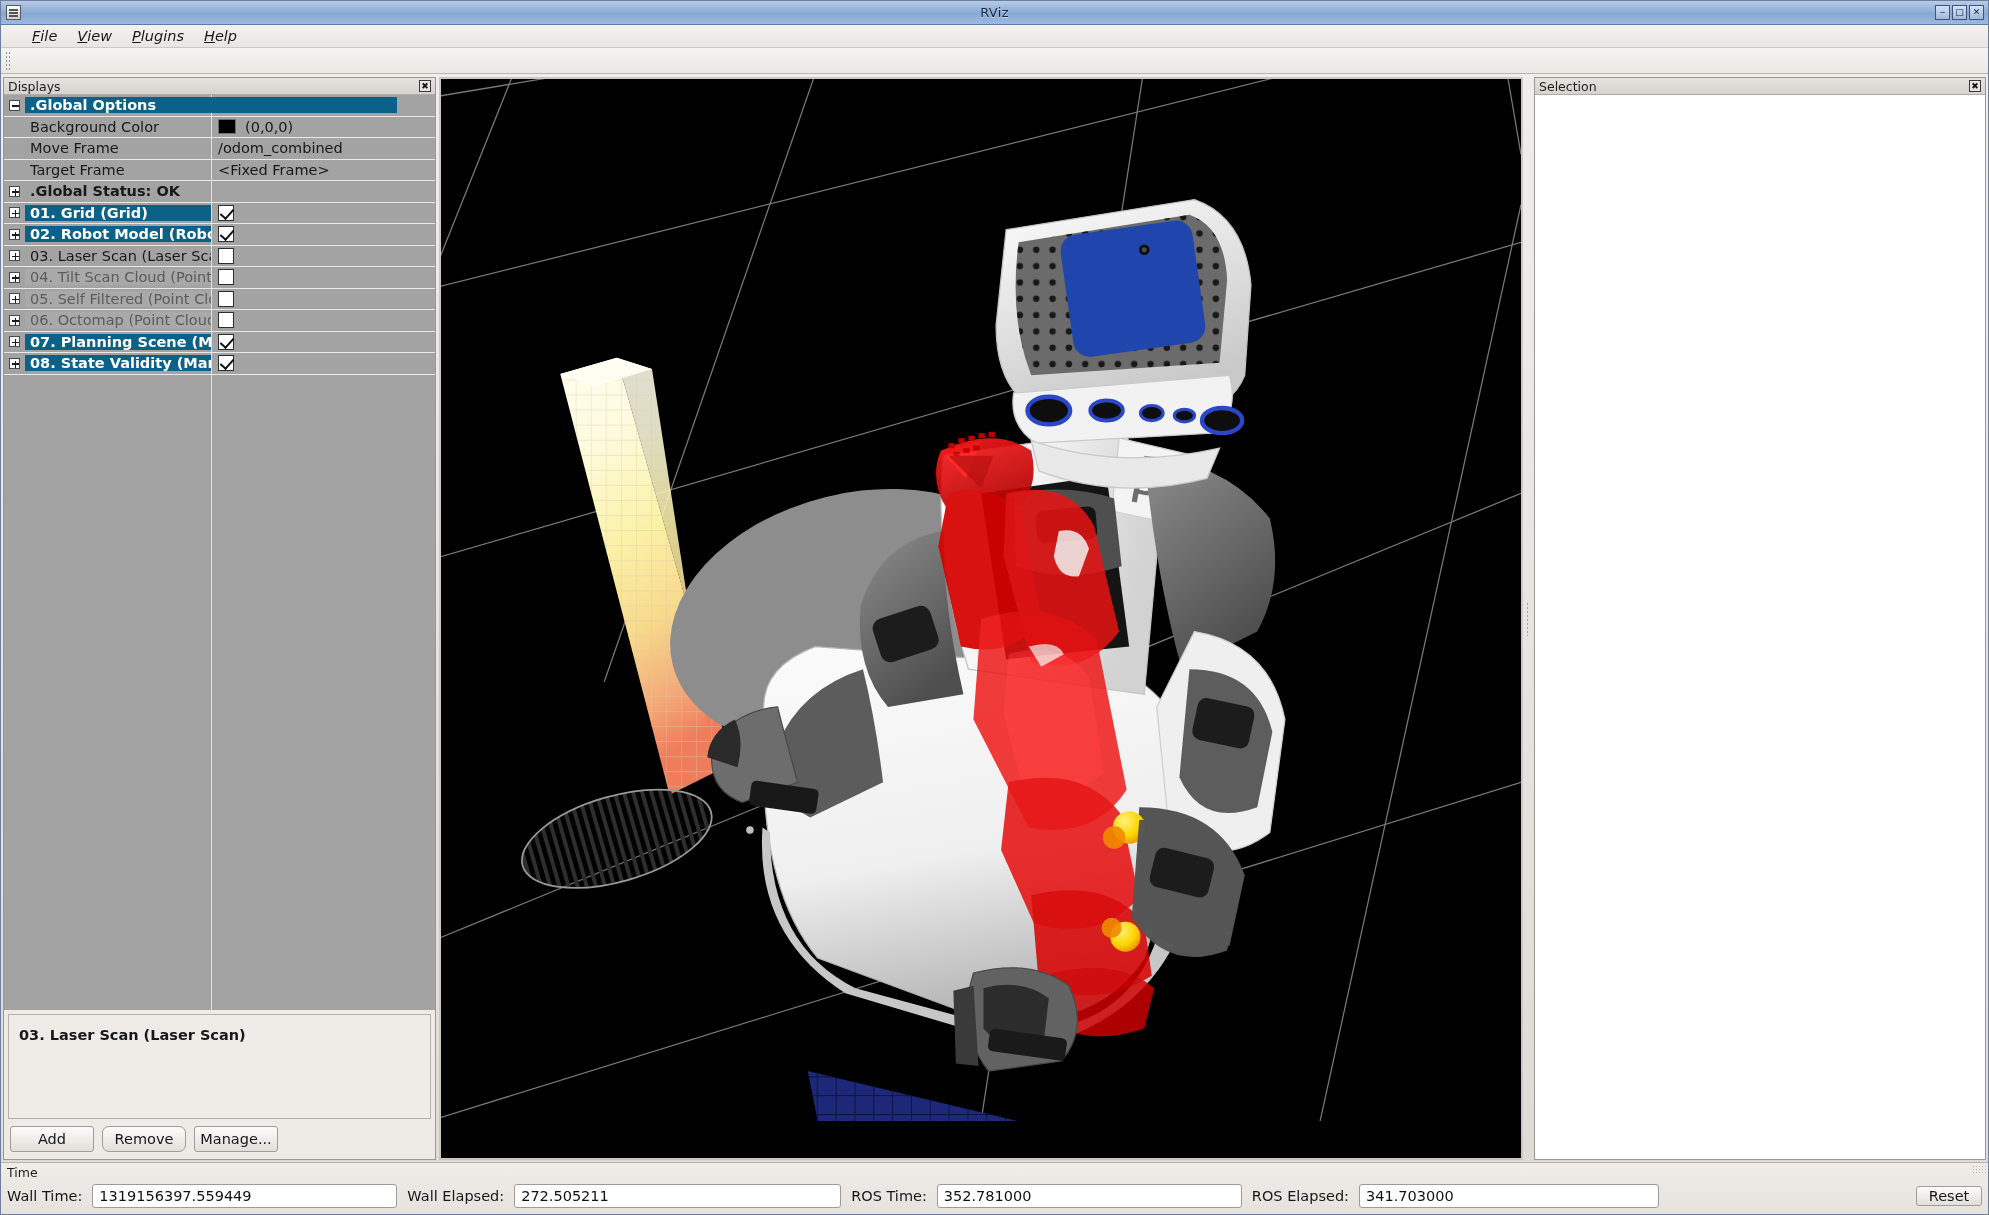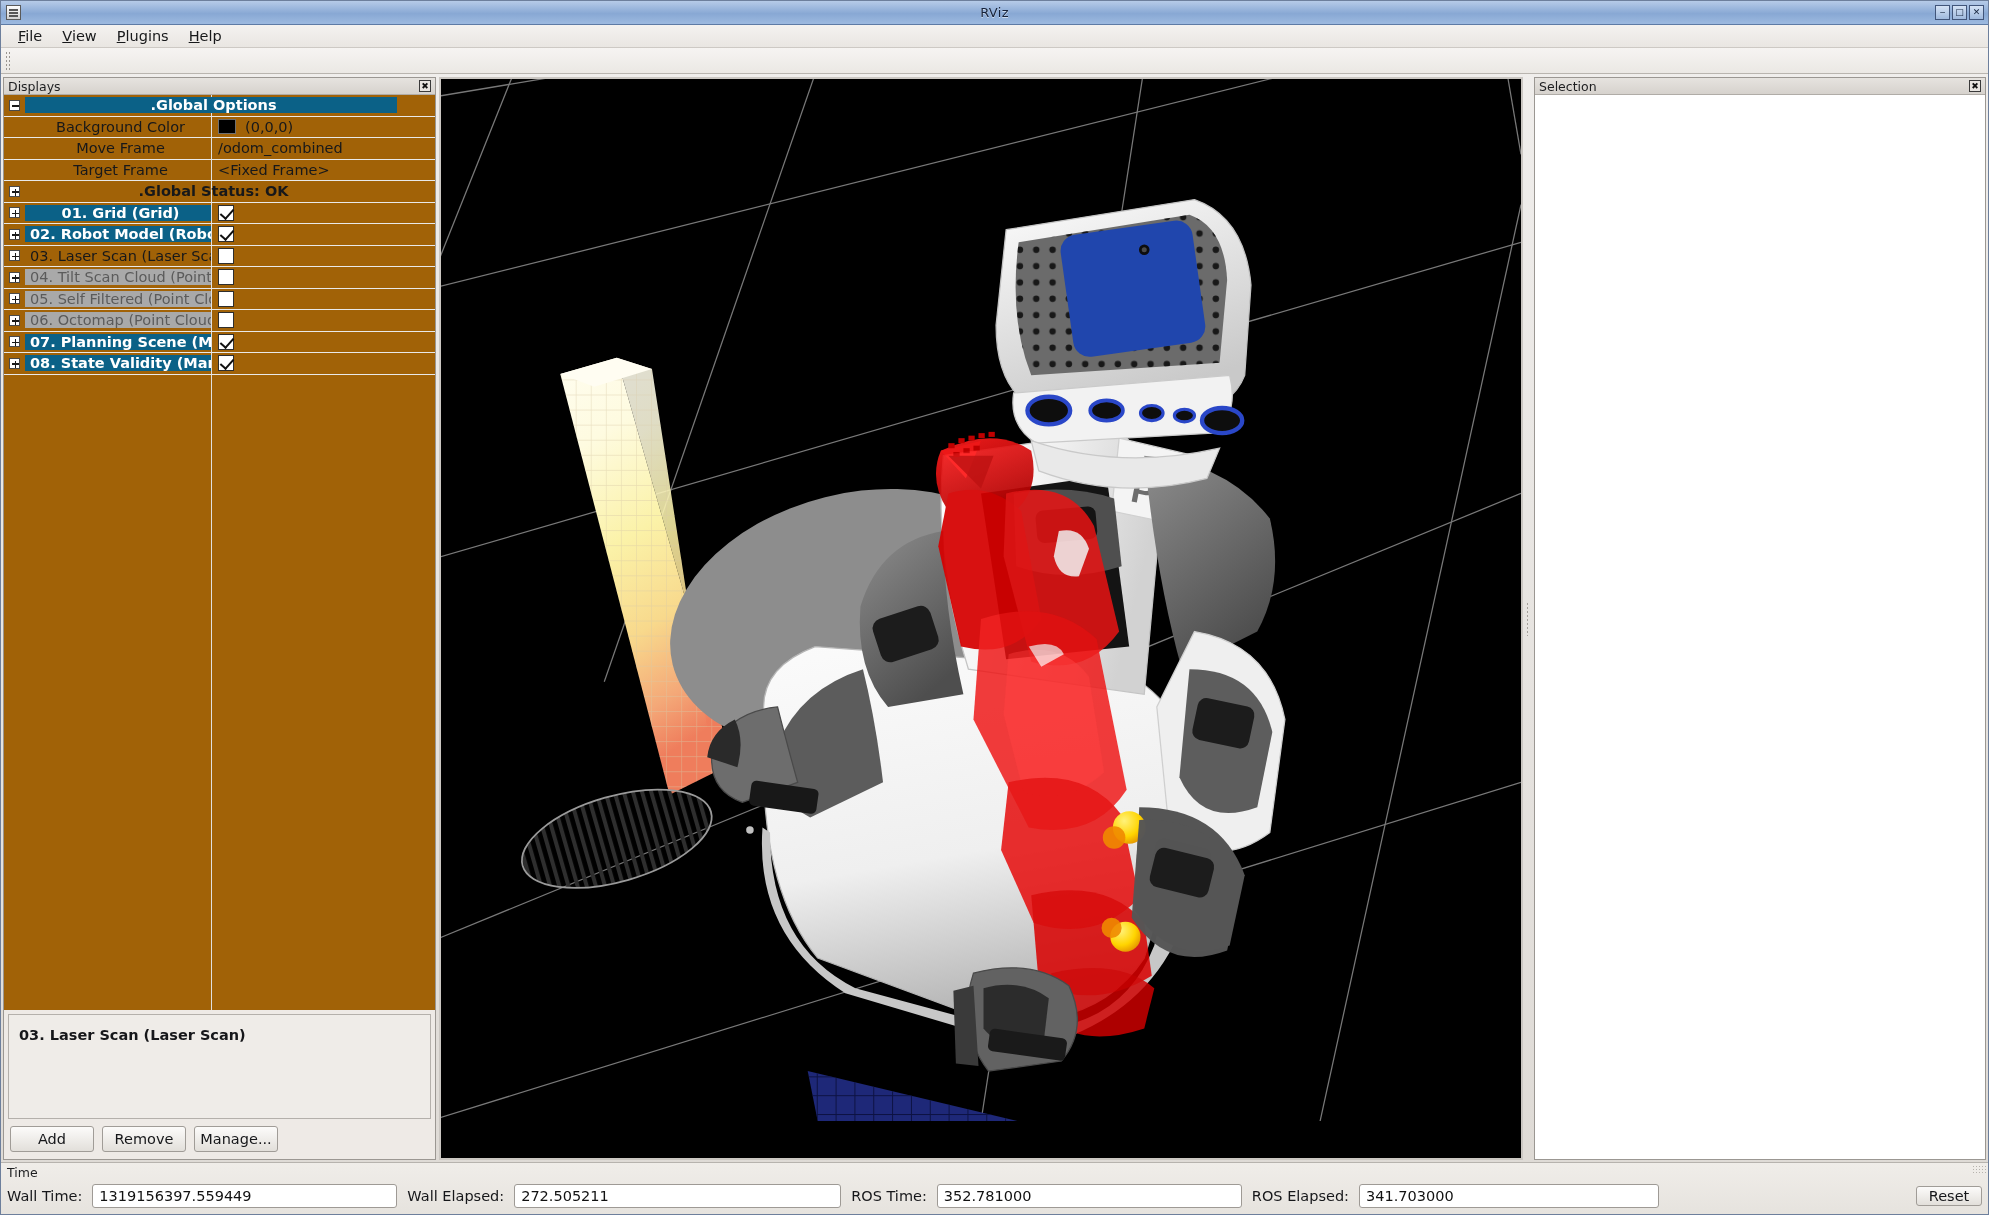--- a/index.html
+++ b/index.html
@@ -26,21 +26,21 @@
   .tb-title{ position:absolute;left:0;right:0;text-align:center;
     font-size:13px;color:#16223a;font-weight:normal;letter-spacing:.3px;
     text-shadow:0 1px 0 rgba(255,255,255,.55);}
   .tb-btns{ margin-left:auto; display:flex; gap:2px; padding-right:4px; z-index:2;}
   .tb-btn{ width:15px;height:15px;border:1px solid #41557a;
     background:linear-gradient(#d4e2f5,#9fb9dd);
     font-size:9px;line-height:13px;text-align:center;color:#17263f;}
   
   .menubar{ height:23px; display:flex; align-items:center;
     background:linear-gradient(#f4f2f0,#e9e6e2);
-    border-bottom:1px solid #cdc9c4; padding-left:7px; }
+    border-bottom:1px solid #cdc9c4; padding-left:21px;font-style:italic; }
   .menu-item{ padding:2px 10px; font-size:14.5px; color:#17181a; }
   .menu-item u{ text-decoration:underline; }
   
   .toolbar{ height:26px; display:flex; align-items:center;
     background:linear-gradient(#f6f4f2,#ebe8e4);
     border-bottom:1px solid #b9b5af; padding-left:4px; }
   .grip{ width:7px;height:20px;margin-right:6px;
     background-image:radial-gradient(#9a9691 40%, transparent 41%);
     background-size:3px 4px; }
   .tool-btn{ padding:2px 9px; font-size:14.5px; color:#16171a;
@@ -57,21 +57,21 @@
   .panel{ display:flex; flex-direction:column;
     border:1px solid #9b9792; background:#eeeae6; }
   #displays-panel{ width:433px; margin-right:3px; }
   .panel-head{ height:17px; display:flex; align-items:center;
     background:linear-gradient(#e6e3df,#d6d2cd);
     border-bottom:1px solid #b0aca7; padding:0 4px; }
   .panel-title{ font-size:12.5px; color:#1d1e20; }
   .panel-x{ margin-left:auto; width:12px;height:12px;
     border:1px solid #3a3a3a; background:#e8e5e1;
     font-size:9px; line-height:10px; text-align:center; color:#111;}
-  .tree{ flex:1; background:#a16207; overflow:hidden; position:relative;text-align:center;}
+  .tree{ flex:1; background:#a3a3a3; overflow:hidden; position:relative;}
   .trow{ height:21.5px; display:flex; align-items:center;
     border-bottom:1px solid #e9e9e9; font-size:14.5px; position:relative;}
   .exp{ width:21px; flex:none; display:flex; align-items:center; justify-content:center;}
   .expbox{ width:11px;height:11px;border:1px solid #4a4a4a;background:#fff;
     position:relative;}
   .expbox:before{content:"";position:absolute;left:2px;top:4.5px;width:7px;height:1.5px;background:#1a1a1a;}
   .expbox.plus:after{content:"";position:absolute;left:4.5px;top:2px;width:1.5px;height:7px;background:#1a1a1a;}
   .tname{ width:186px; flex:none; padding-left:5px; overflow:hidden;
     white-space:nowrap; color:#17181a;}
   .tval{ flex:1; padding-left:7px; display:flex; align-items:center;
@@ -271,21 +271,21 @@
                 <span class="chk on"></span>
               </div>
             </div>
           </div>
       </div>
       <div class="desc-box">
         <div class="desc-title">03. Laser Scan (Laser Scan)</div>
       </div>
       <div class="btnrow" id="displaybtns">
           <div class="pbtn" style="display: flex; align-items: center; justify-content: center;">Add</div>
-          <div class="pbtn" style="display: flex; align-items: center; justify-content: center;">Remove</div>
+          <div class="pbtn" style="display: flex; align-items: center; justify-content: center; border-radius: 7px;">Remove</div>
           <div class="pbtn" style="display: flex; align-items: center; justify-content: center;">Manage...</div>
         </div>
     </div>
 
     <div id="view-wrap">
       <div id="render-panel">
         <svg id="scene" viewBox="0 0 860 830" preserveAspectRatio="none">
           <defs>
             <linearGradient id="octoGrad" x1="0" y1="0" x2="0.25" y2="1">
               <stop offset="0%" stop-color="#fffdf0"></stop>

